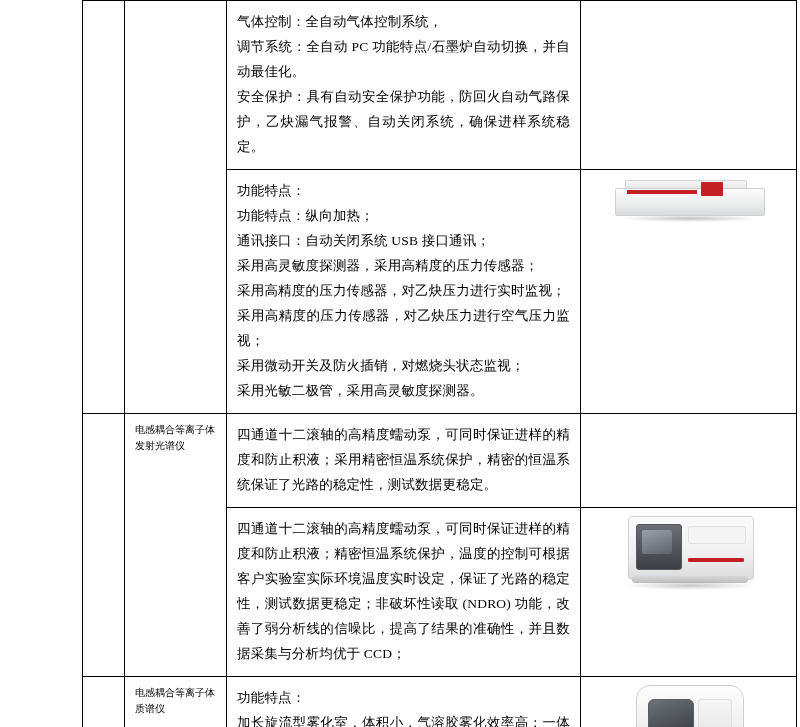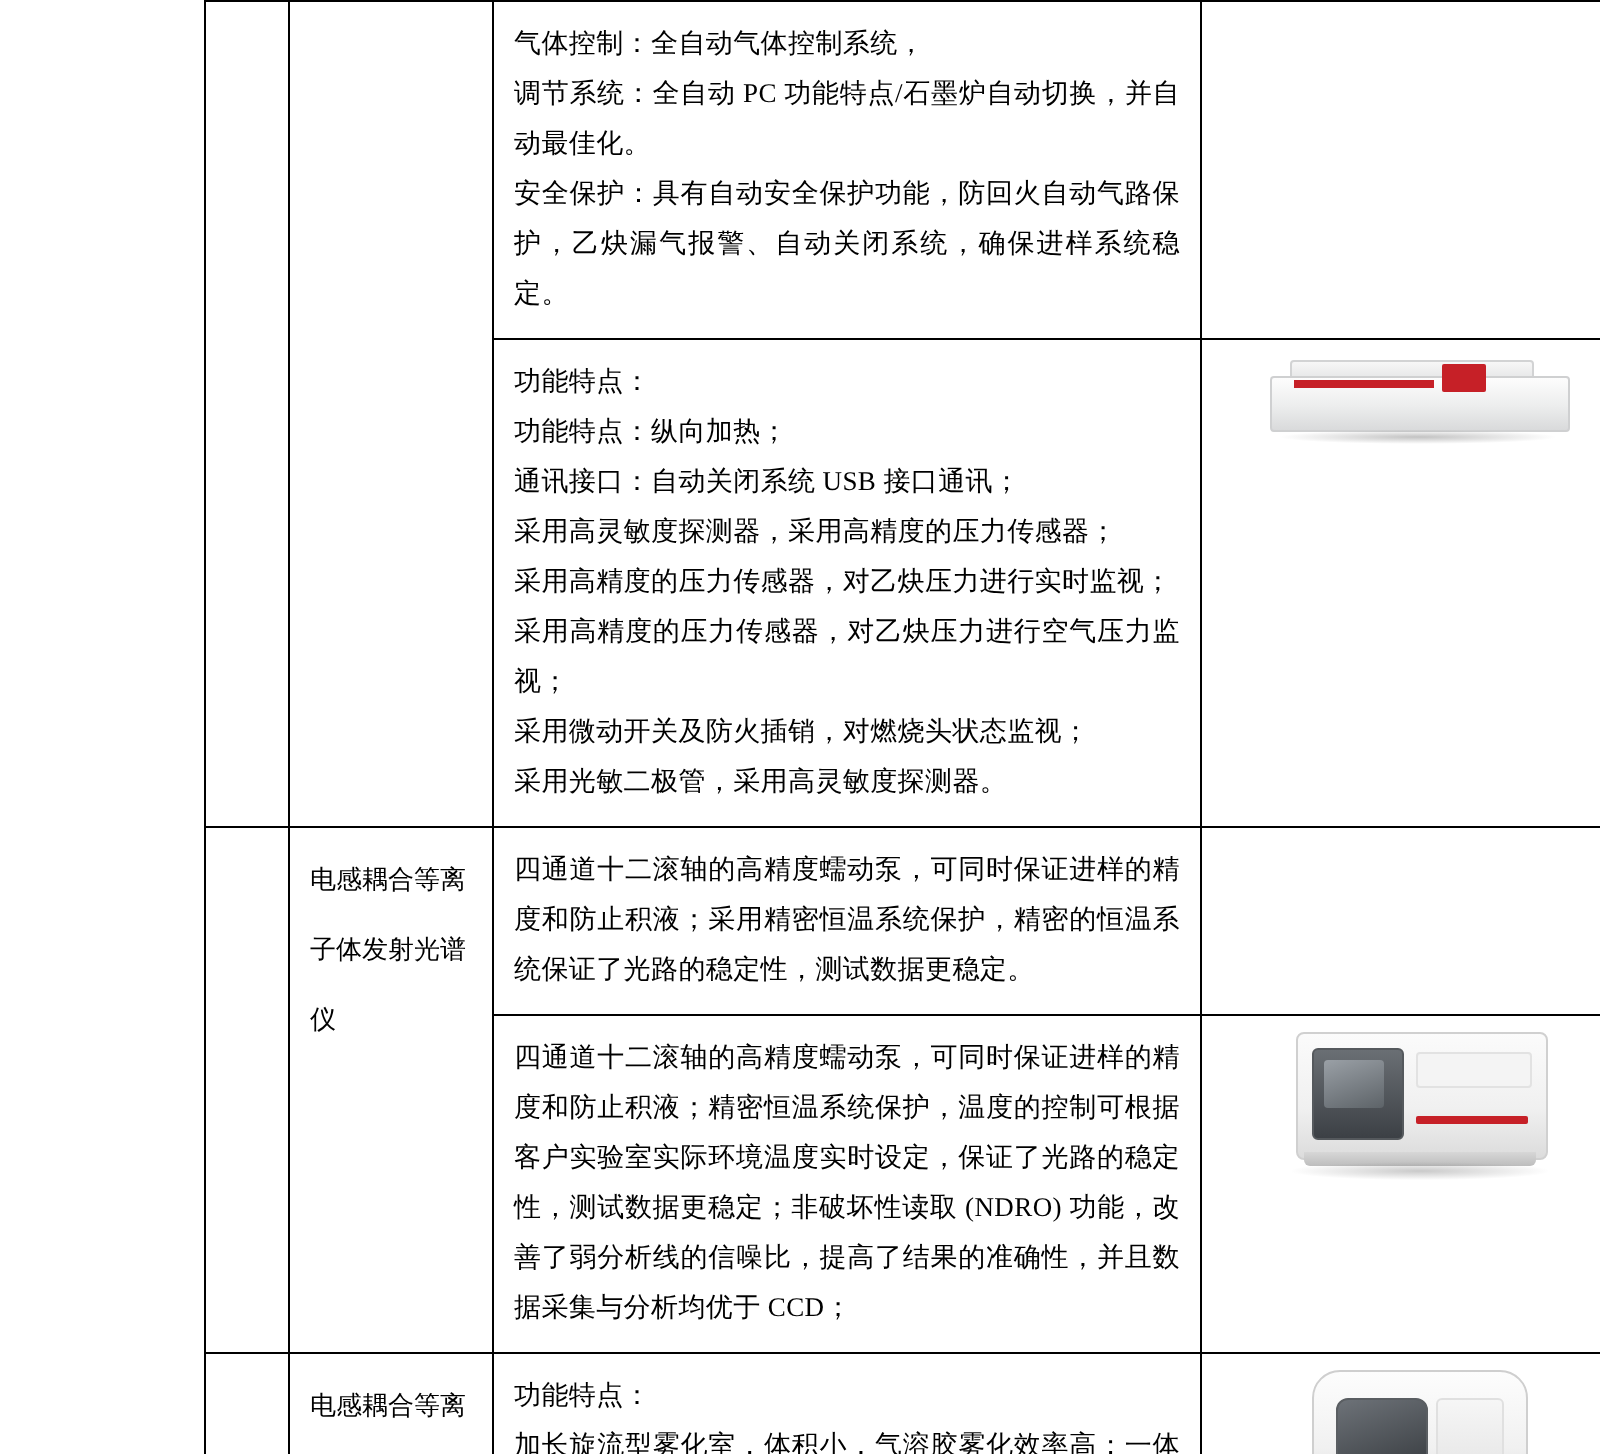--- a/index.html
+++ b/index.html
@@ -12,21 +12,20 @@
     height: 727px;
     font-family: "Liberation Serif", "DejaVu Serif", serif;
     color: #000000;
     overflow: hidden;
   }
   .page {
     position: relative;
     width: 800px;
     height: 727px;
     box-sizing: border-box;
-    padding-left: 20px;
   }
   table.doc-table {
     border-collapse: collapse;
     table-layout: fixed;
     width: 714px;
     margin-left: 82px;
     margin-top: 0px;
   }
   table.doc-table td {
     border: 1px solid #000000;
@@ -52,22 +51,22 @@
     text-align: justify;
     text-justify: inter-ideograph;
   }
   .txt p {
     margin: 0;
   }
   .bold {
     font-weight: normal;
   }
   .name-cell {
-    font-size: 13px;
-    line-height: 35px;
+    font-size: 10px;
+    line-height: 16px;
     vertical-align: middle;
   }
   td.vmid { vertical-align: middle; }
 
   
   .img-wrap {
     position: relative;
     width: 100%;
     height: 100%;
     min-height: 60px;

